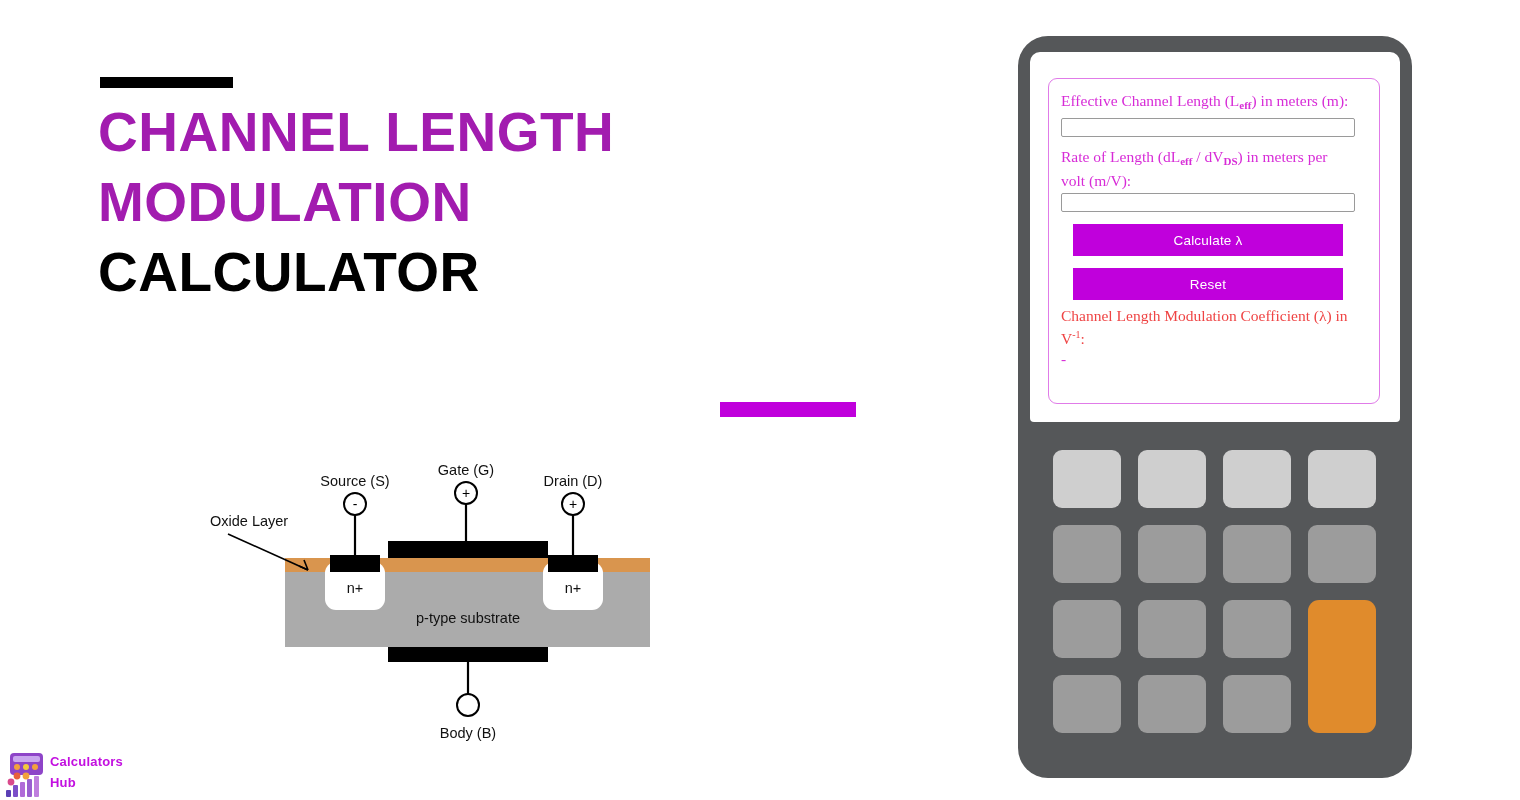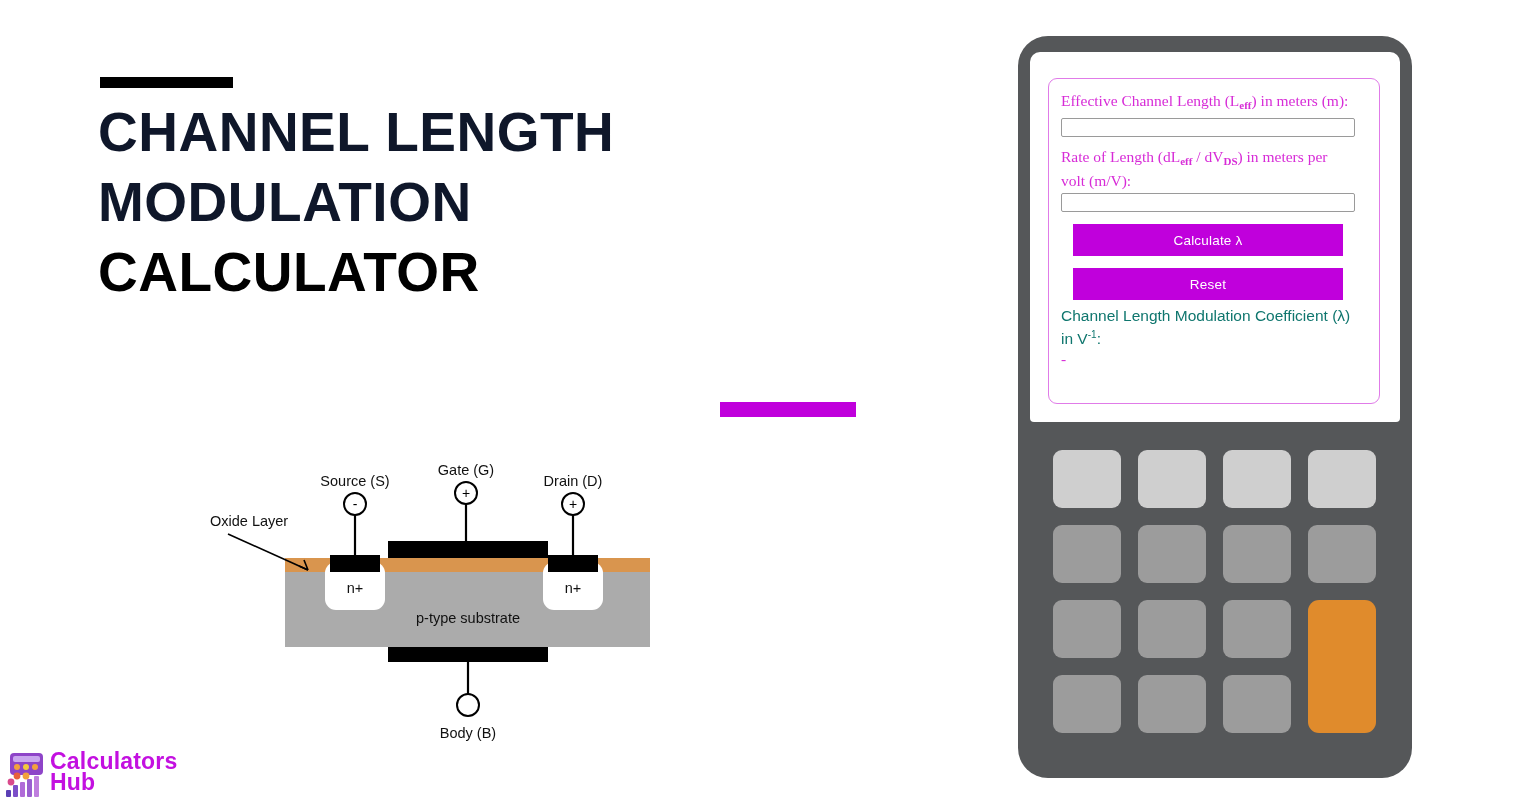--- a/index.html
+++ b/index.html
@@ -14,38 +14,38 @@
   
   .rule-black {
     position: absolute; left: 100px; top: 77px;
     width: 133px; height: 11px; background: #000000;
   }
   .hero-title {
     position: absolute; left: 98px; top: 97px; width: 660px;
     font-weight: 800; font-size: 55px; line-height: 70px;
     letter-spacing: 0.5px; text-transform: uppercase;
   }
-  .hero-title .l1, .hero-title .l2, .hero-title .l3 { color: #0f172a; display: block; }
+  .hero-title .l1, .hero-title .l2, .hero-title .l3 { color: #a21caf; display: block; }
   .hero-title .l4 { color: #000000; display: block; }
 
   .rule-purple {
     position: absolute; left: 720px; top: 402px;
     width: 136px; height: 15px; background: #C000DC;
   }
 
   
   .diagram { position: absolute; left: 190px; top: 450px; width: 500px; height: 300px; }
   .diagram svg { display:block; }
 
   
   .logo { position: absolute; left: 4px; top: 752px; width: 215px; height: 46px; }
   .logo-mark { position: absolute; left: 0; top: 0; width: 44px; height: 46px; }
   .logo-text {
     position: absolute; left: 46px; top: -1px;
-    font-weight: 800; font-size: 23px; line-height: 21px;
+    font-weight: 800; font-size: 13px; line-height: 21px;
     color: #C310E0; letter-spacing: 0.2px;
   }
   .logo-text .t2 { display: block; }
 
   
   .device {
     position: absolute; left: 1018px; top: 36px;
     width: 394px; height: 742px;
     background: #555759; border-radius: 30px;
   }
@@ -76,22 +76,22 @@
   }
   .spacer-8 { height: 10px; }
   .btn {
     display: block; width: 92%; margin: 12px auto 6px auto; height: 32px;
     background: #C000DC; color: #ffffff; border: none; cursor: pointer;
     font-family: "Liberation Sans", sans-serif; font-size: 13.5px;
     letter-spacing: .2px;
   }
   .btn.first { margin-top: 12px; }
   .result-label {
-    font-family: Liberation Sans, sans-serif;
-    color: #0f766e; font-size: 15.5px; line-height: 19px; margin-top: 4px;
+    font-family: Liberation Serif, serif;
+    color: #ef4444; font-size: 15.5px; line-height: 19px; margin-top: 4px;
   }
   .result-label sup { font-size: 10px; }
   .result-value {
     font-family: "Liberation Serif", serif;
     color: #D72BD7; font-size: 15.5px; line-height: 18px; margin-top: 2px;
   }
 
   
   .keypad {
     position: absolute; left: 1053px; top: 450px;

